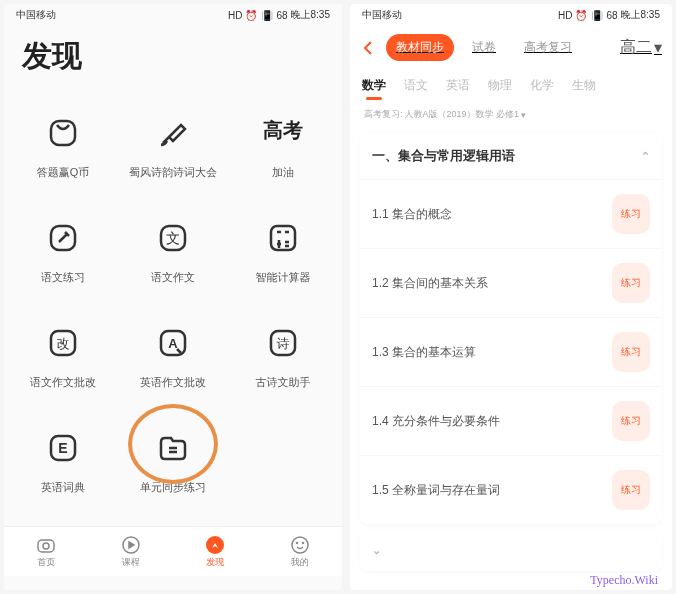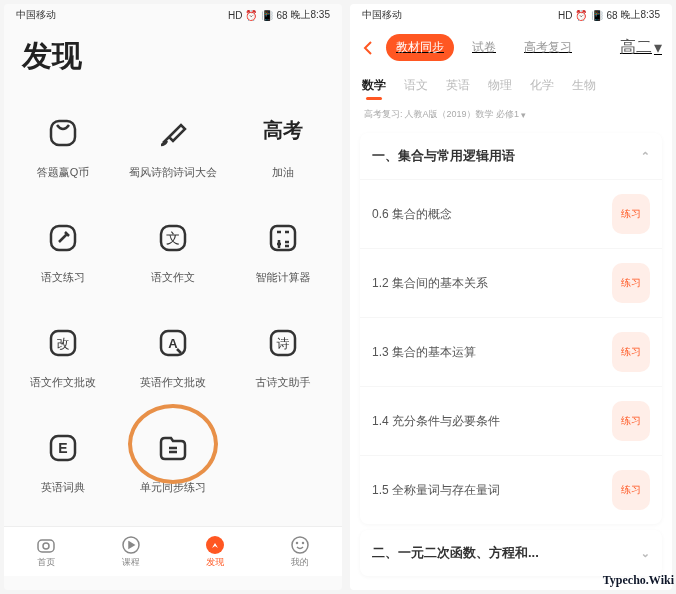--- a/index.html
+++ b/index.html
@@ -40,21 +40,21 @@
 .stab.active::after { content: ""; position: absolute; bottom: 2px; left: 50%; transform: translateX(-50%); width: 16px; height: 3px; background: #ff5722; border-radius: 2px; }
 
 .version-row { font-size: 9px; color: #aaa; padding: 6px 14px; display: flex; align-items: center; gap: 2px; }
 
 .chapter-block { margin: 6px 10px 0; background: #fff; border-radius: 8px; box-shadow: 0 1px 4px rgba(0,0,0,0.04); overflow: hidden; }
 .chapter-head { padding: 14px 12px; font-size: 13px; font-weight: 600; color: #333; display: flex; align-items: center; justify-content: space-between; }
 .section-row { padding: 14px 12px; display: flex; align-items: center; justify-content: space-between; border-top: 1px solid #f6f6f6; }
 .section-row .sname { font-size: 12px; color: #555; }
 .practice-btn { font-size: 10px; color: #ff5722; background: #ffeee8; padding: 13px 9px; border-radius: 10px; }
 
-.watermark { position: absolute; bottom: 6px; right: 2px; font-size: 12px; color: #0f172a; font-family: Georgia, serif; font-weight: bold; }
+.watermark { position: absolute; bottom: 6px; right: 18px; font-size: 12px; color: #8b5cf6; font-family: Georgia, serif; }
 
 svg { display: block; }
 </style>
 </head>
 <body>
 
 <div class="screens">
 
   <div class="screen screen-left">
     <div class="statusbar">
@@ -265,21 +265,21 @@
       <span>人教A版（2019）数学 必修1</span>
       <span>▾</span>
     </div>
 
     <div class="chapter-block">
       <div class="chapter-head">
         <span>一、集合与常用逻辑用语</span>
         <span style="color:#bbb;font-size:11px">⌃</span>
       </div>
       <div class="section-row">
-        <span class="sname">0.6 集合的概念</span>
+        <span class="sname">1.1 集合的概念</span>
         <span class="practice-btn">练习</span>
       </div>
       <div class="section-row">
         <span class="sname">1.2 集合间的基本关系</span>
         <span class="practice-btn">练习</span>
       </div>
       <div class="section-row">
         <span class="sname">1.3 集合的基本运算</span>
         <span class="practice-btn">练习</span>
       </div>
@@ -288,21 +288,20 @@
         <span class="practice-btn">练习</span>
       </div>
       <div class="section-row">
         <span class="sname">1.5 全称量词与存在量词</span>
         <span class="practice-btn">练习</span>
       </div>
     </div>
 
     <div class="chapter-block">
       <div class="chapter-head">
-        <span>二、一元二次函数、方程和...</span>
         <span style="color:#bbb;font-size:11px">⌄</span>
       </div>
     </div>
 
   </div>
 </div>
 
 <div class="watermark">Typecho.Wiki</div>
 
 </body></html>

